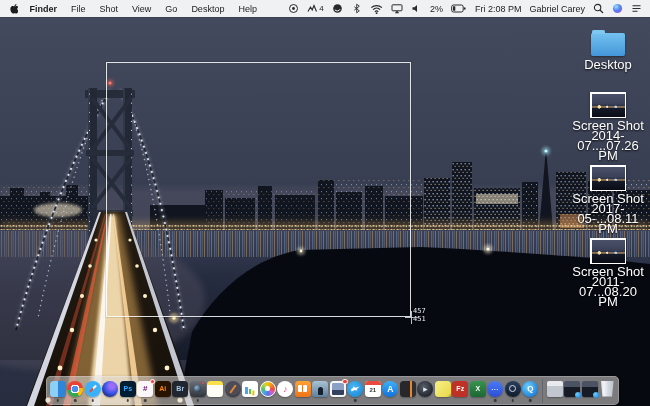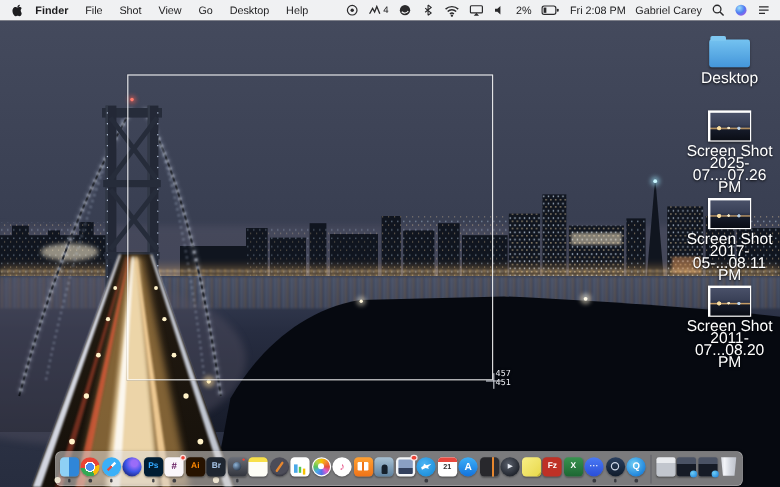--- a/index.html
+++ b/index.html
@@ -393,21 +393,21 @@
   <div id="desk-icons">
       <div class="desk-icon" style="left: 570px; top: 30px;">
         <div class="folder"></div>
         <div>Desktop</div>
       </div>
       <div class="desk-icon" style="left: 570px; top: 92px;">
         <div class="thumb">
           <div class="mini"></div>
         </div>
         <div>Screen Shot</div>
-        <div>2025-07....07.26 PM</div>
+        <div>2014-07....07.26 PM</div>
       </div>
       <div class="desk-icon" style="left: 570px; top: 165px;">
         <div class="thumb">
           <div class="mini"></div>
         </div>
         <div>Screen Shot</div>
         <div>2017-05-...08.11 PM</div>
       </div>
       <div class="desk-icon" style="left: 570px; top: 238px;">
         <div class="thumb">

